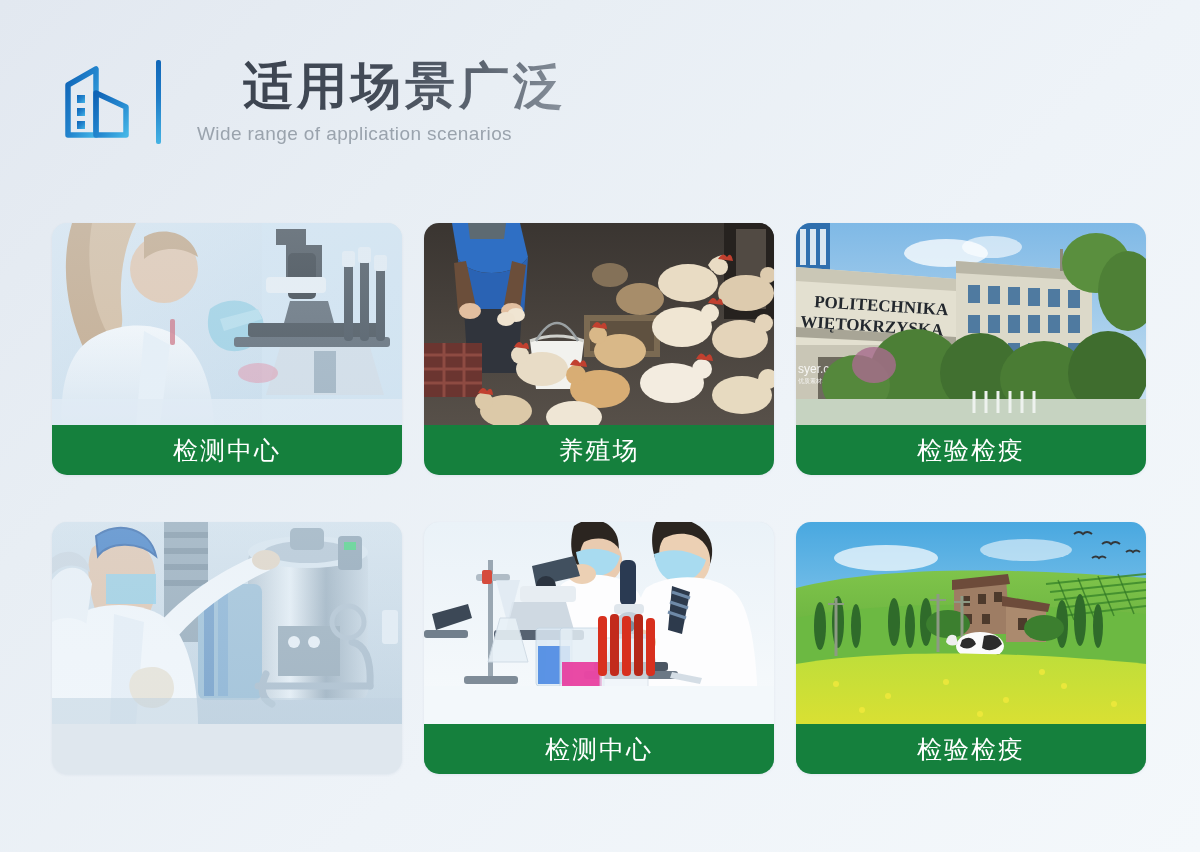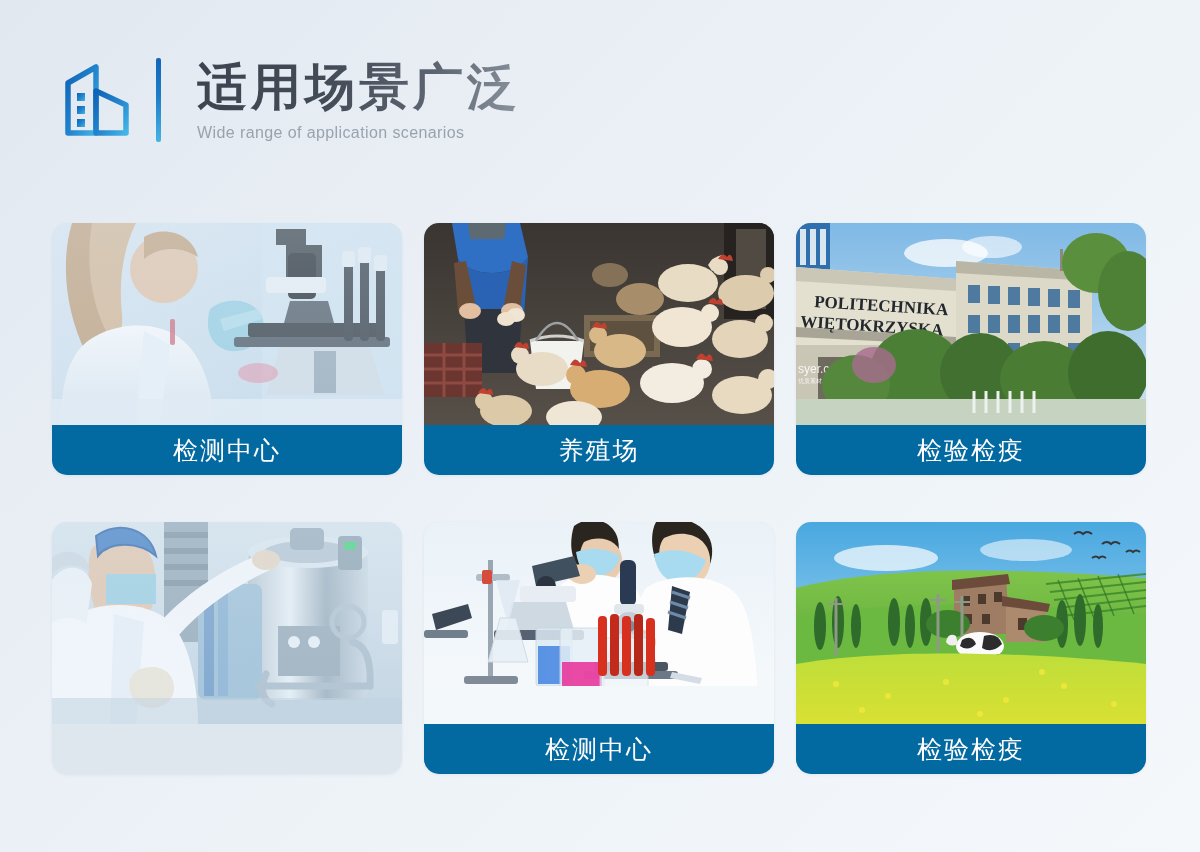--- a/index.html
+++ b/index.html
@@ -35,24 +35,25 @@
     font-size:50px;
     font-weight:700;
     letter-spacing:4px;
     line-height:1.12;
     background:linear-gradient(100deg,#3c4450 0%,#434b57 40%,#5b6470 72%,#8b949f 100%);
     -webkit-background-clip:text;
     background-clip:text;
     color:transparent;
     -webkit-text-fill-color:transparent;
     white-space:nowrap;
+    margin-left:46px;
   }
   .title-en{
     margin-top:9px;
-    font-size:16px;
+    font-size:19px;
     font-weight:400;
     letter-spacing:.4px;
     color:#9aa3ad;
     white-space:nowrap;
   }
 
   
   .grid{
     position:absolute;
     left:52px; top:223px;
@@ -72,21 +73,21 @@
   }
   .card-photo{
     position:absolute; inset:0 0 50px 0;
     overflow:hidden;
   }
   .card-photo svg{ width:100%; height:100%; display:block; }
   .card-label{
     position:absolute;
     left:0; right:0; bottom:0;
     height:50px;
-    background:#0369a1;
+    background:#15803d;
     display:flex; align-items:center; justify-content:center;
   }
   .card-label span{
     color:#ffffff;
     font-size:25px;
     letter-spacing:2px;
     font-weight:400;
   }
   
   .tint-cool::after{

